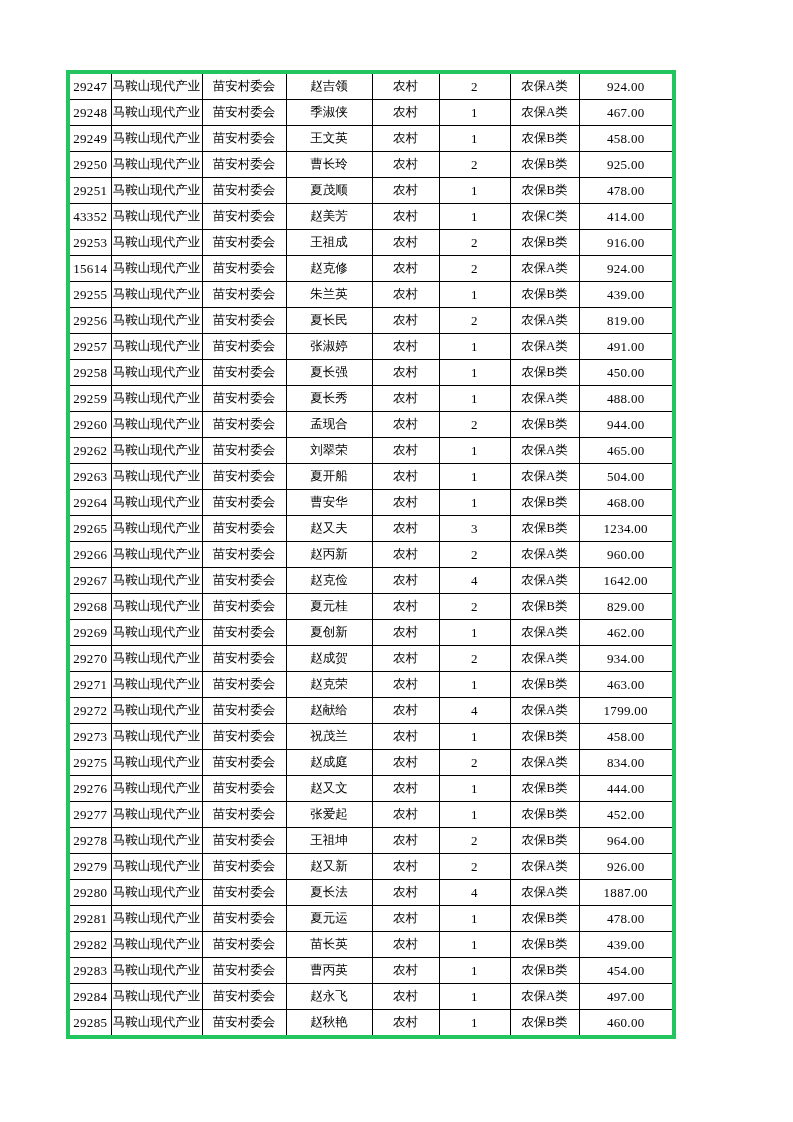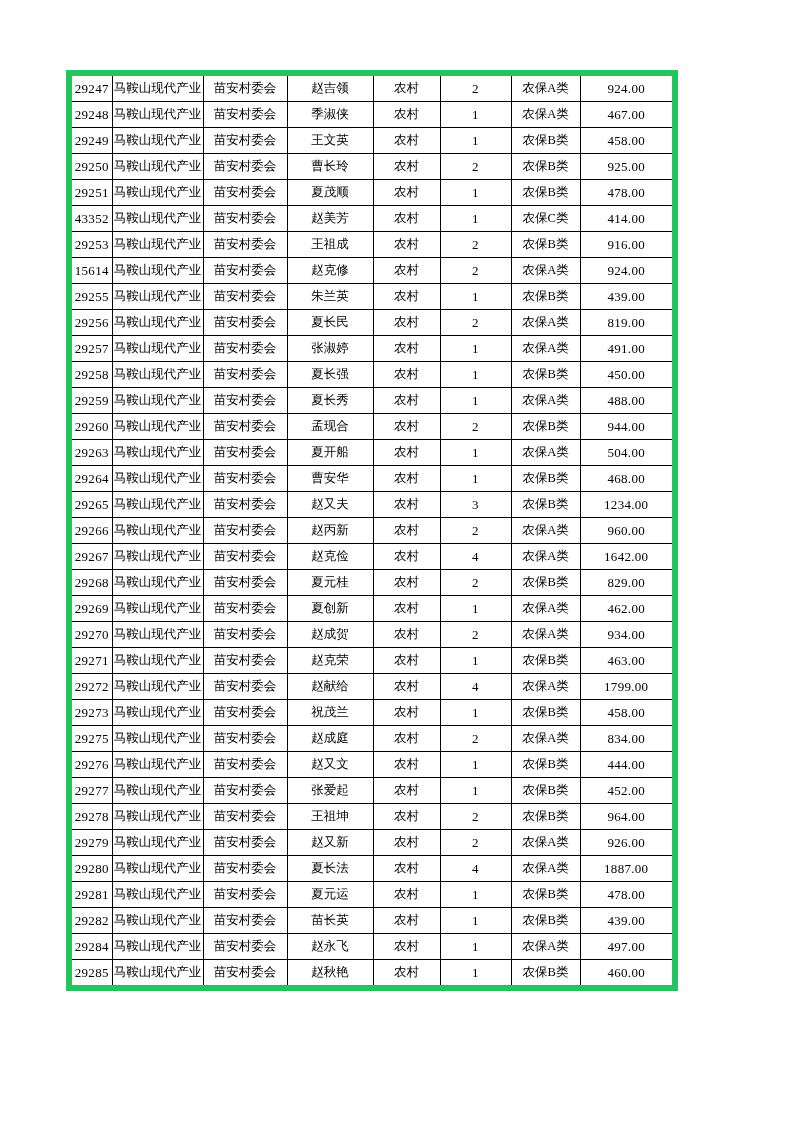--- a/index.html
+++ b/index.html
@@ -15,21 +15,21 @@
     overflow: hidden;
     font-family: "Liberation Serif", "DejaVu Serif", serif;
     color: #000000;
   }
   table.roster {
     position: absolute;
     left: 66px;
     top: 70px;
     border-collapse: collapse;
     table-layout: fixed;
-    border: 6px solid #22c55e;
+    border: 4px solid #22c55e;
   }
   table.roster td {
     border: 1px solid #000000;
     height: 25px;
     padding: 0 1px;
     text-align: center;
     vertical-align: middle;
     font-size: 12.5px;
     line-height: 1;
     white-space: nowrap;
@@ -190,20 +190,30 @@
           <td class="num">29260</td>
           <td>马鞍山现代产业</td>
           <td>苗安村委会</td>
           <td>孟现合</td>
           <td>农村</td>
           <td class="num">2</td>
           <td>农保B类</td>
           <td class="num">944.00</td>
         </tr>
         <tr>
+          <td class="num">29262</td>
+          <td>马鞍山现代产业</td>
+          <td>苗安村委会</td>
+          <td>刘翠荣</td>
+          <td>农村</td>
+          <td class="num">1</td>
+          <td>农保A类</td>
+          <td class="num">465.00</td>
+        </tr>
+        <tr>
           <td class="num">29263</td>
           <td>马鞍山现代产业</td>
           <td>苗安村委会</td>
           <td>夏开船</td>
           <td>农村</td>
           <td class="num">1</td>
           <td>农保A类</td>
           <td class="num">504.00</td>
         </tr>
         <tr>
@@ -378,20 +388,30 @@
         </tr>
         <tr>
           <td class="num">29282</td>
           <td>马鞍山现代产业</td>
           <td>苗安村委会</td>
           <td>苗长英</td>
           <td>农村</td>
           <td class="num">1</td>
           <td>农保B类</td>
           <td class="num">439.00</td>
+        </tr>
+        <tr>
+          <td class="num">29283</td>
+          <td>马鞍山现代产业</td>
+          <td>苗安村委会</td>
+          <td>曹丙英</td>
+          <td>农村</td>
+          <td class="num">1</td>
+          <td>农保B类</td>
+          <td class="num">454.00</td>
         </tr>
         <tr>
           <td class="num">29284</td>
           <td>马鞍山现代产业</td>
           <td>苗安村委会</td>
           <td>赵永飞</td>
           <td>农村</td>
           <td class="num">1</td>
           <td>农保A类</td>
           <td class="num">497.00</td>

